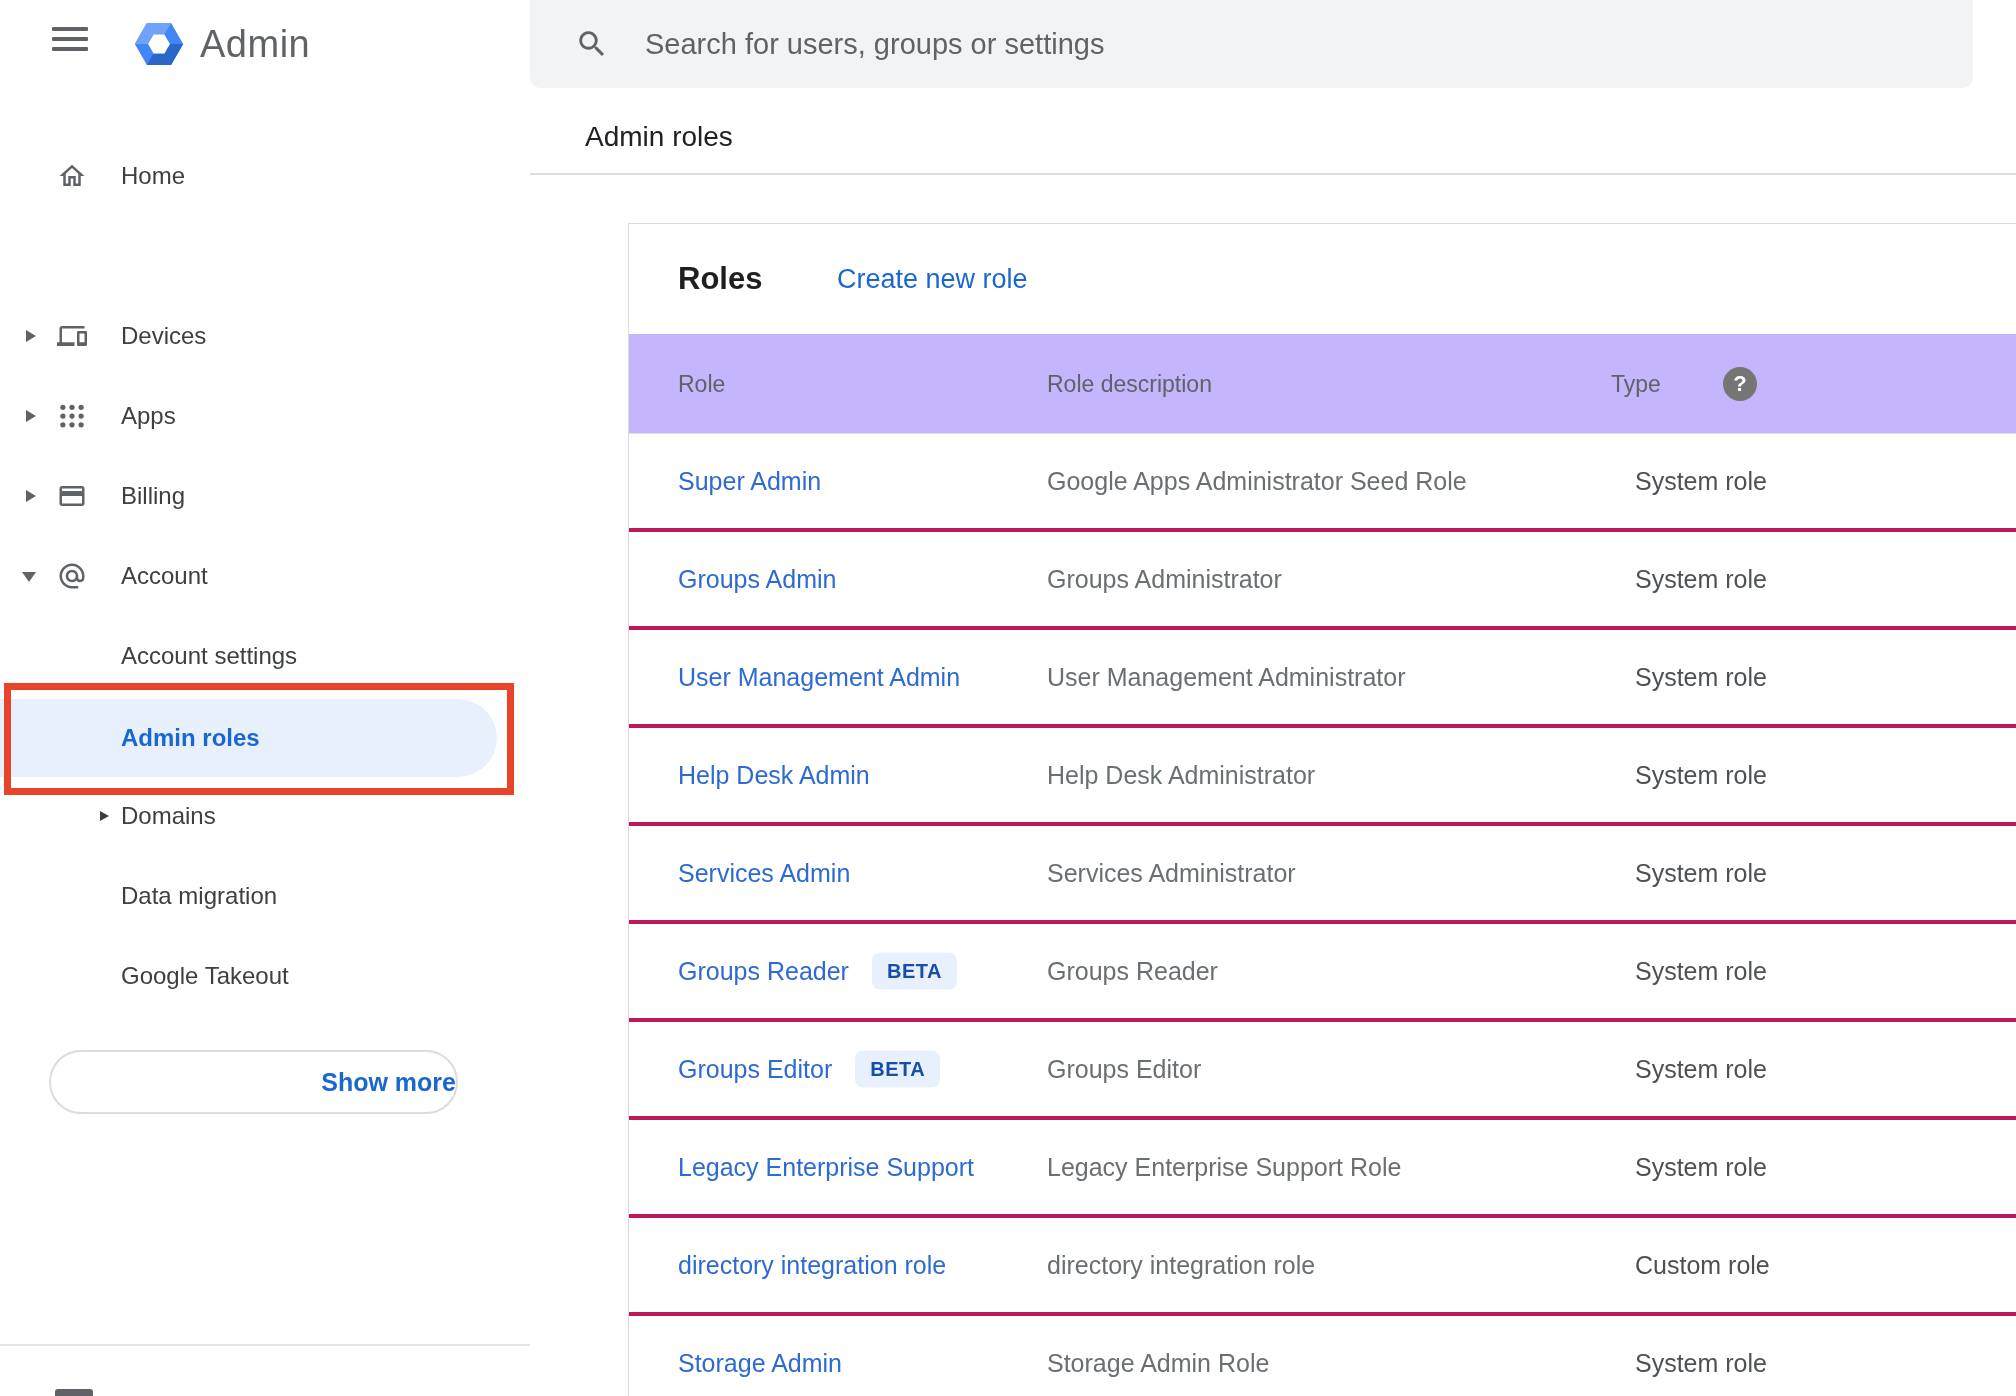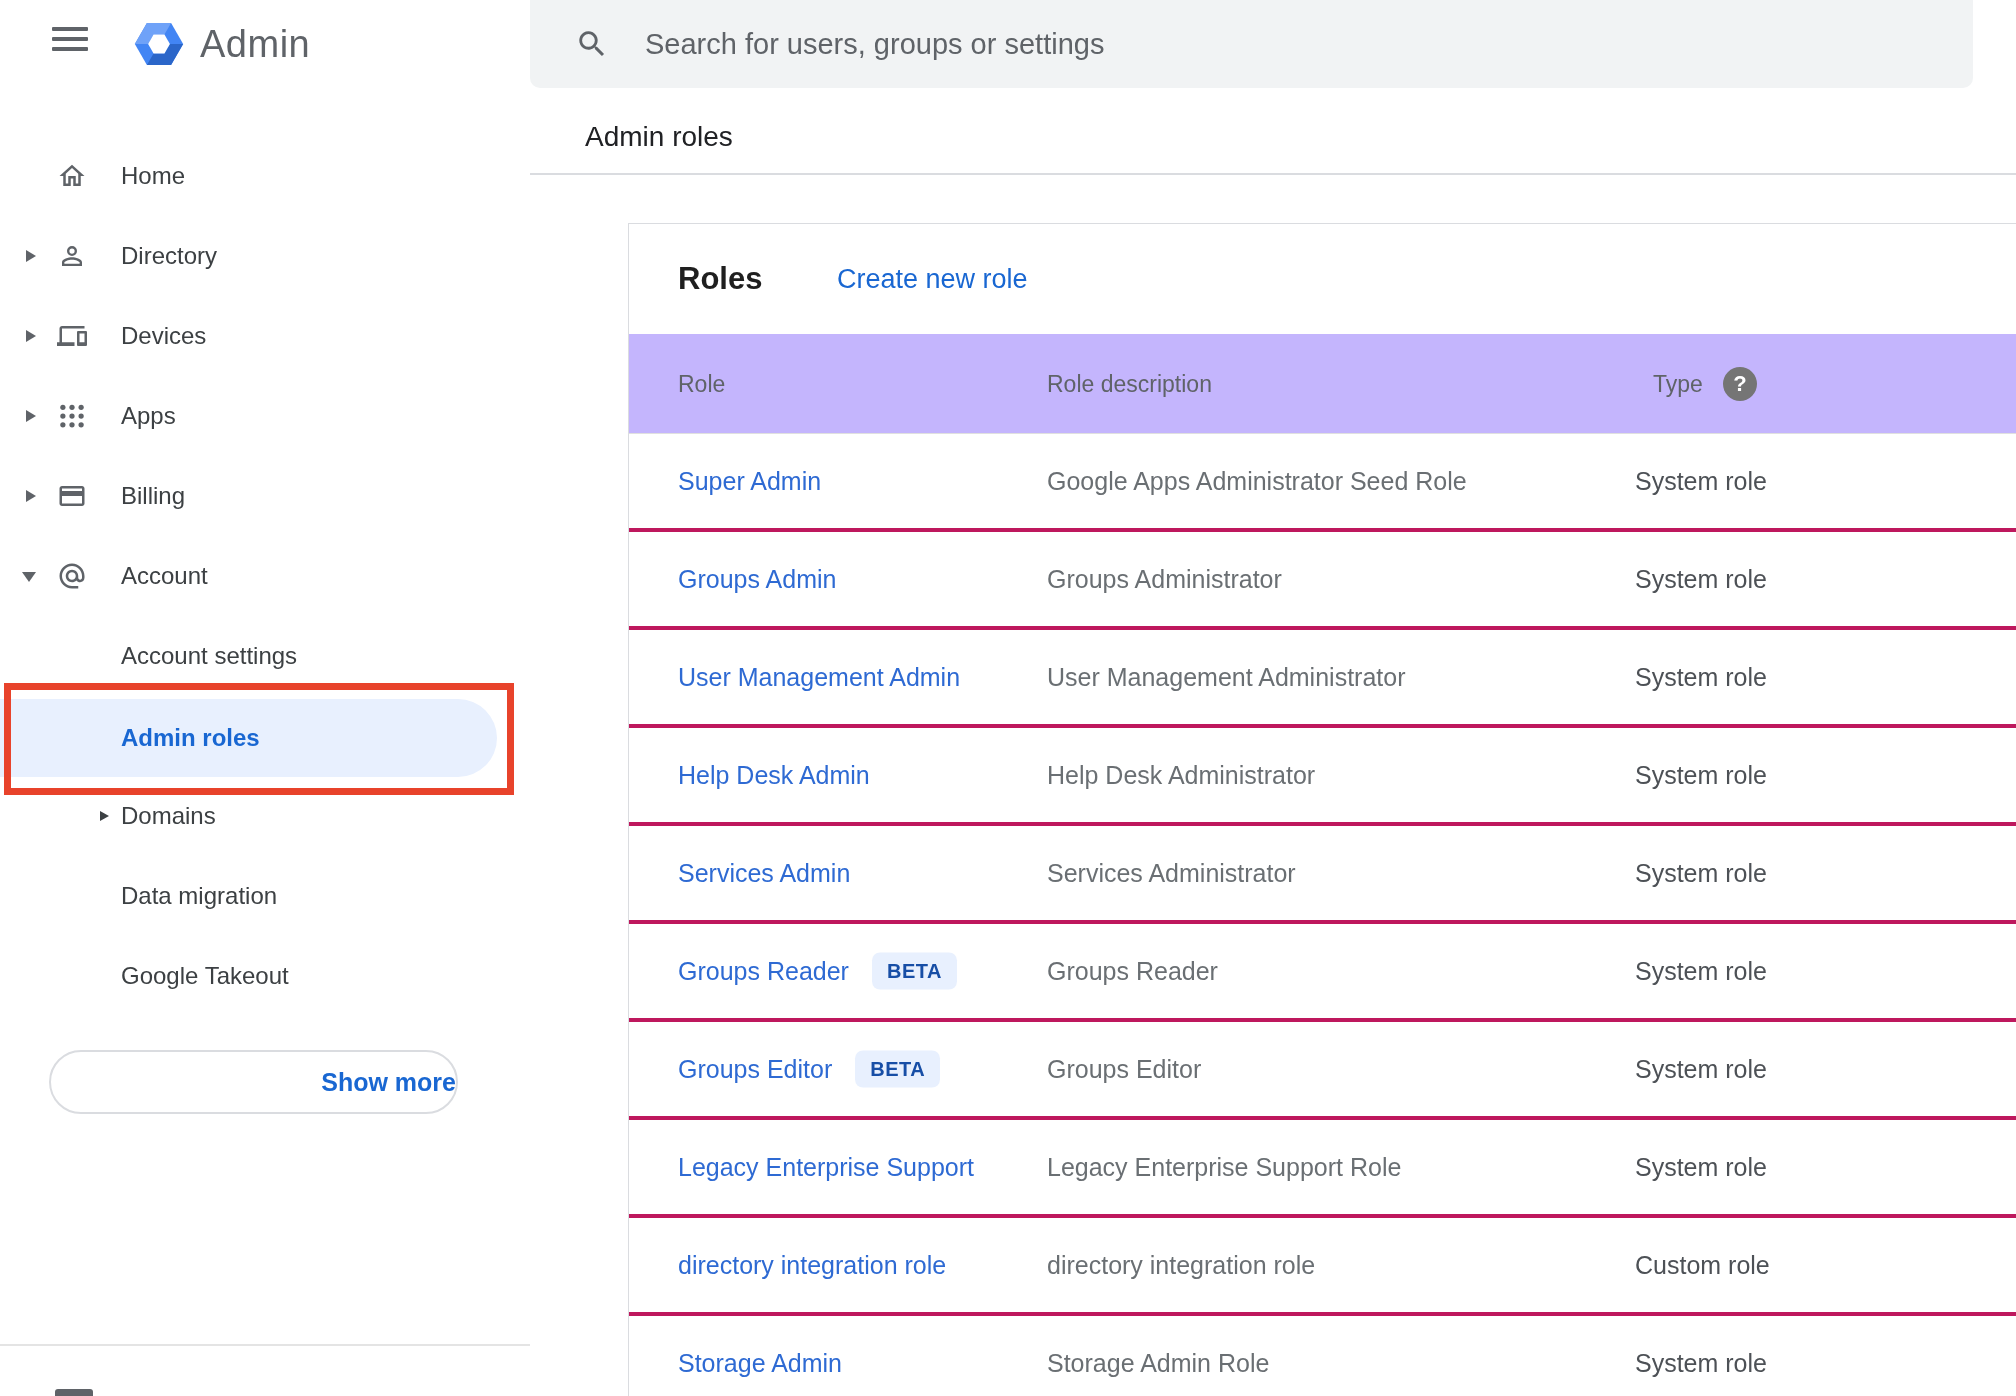--- a/index.html
+++ b/index.html
@@ -61,21 +61,21 @@
   .card { position:absolute; left:628px; top:223px; width:1388px; height:1180px;
     background:#fff; border-top:1px solid #dadce0; border-left:1px solid #dadce0; }
   .card-header { position:relative; height:110px; }
   .card-title { position:absolute; left:49px; top:50%; transform:translateY(-50%);
     font-size:31px; font-weight:600; color:#1f1f1f; }
   .create-link { position:absolute; left:208px; top:50%; transform:translateY(-50%);
     font-size:27px; color:#1967d2; cursor:pointer; text-decoration:none; }
 
   .thead { position:relative; height:100px; background:#c4b5fd; border-bottom:1px solid #e0e0e0; }
   .th { position:absolute; top:50%; transform:translateY(-50%); font-size:23px; color:#5f6368; }
-  .th.c-role { left:49px; } .th.c-desc { left:418px; } .th.c-type { left:1024px; }
+  .th.c-role { left:49px; } .th.c-desc { left:418px; } .th.c-type { left:982px; }
   .help-icon { position:absolute; left:1094px; top:50%; margin-top:-17px; width:34px; height:34px;
     background:#757575; border-radius:50%; color:#fff; font-size:22px; font-weight:700;
     text-align:center; line-height:34px; cursor:pointer; }
 
   .trow { position:relative; height:98px; border-bottom:4px solid #be185d; }
   .cell { position:absolute; top:50%; transform:translateY(-50%); font-size:25px; white-space:nowrap; }
   .role-cell { left:49px; display:flex; align-items:center; }
   .role-link { color:#2e6ad3; cursor:pointer; text-decoration:none; }
   .beta-badge { display:inline-block; margin-left:23px; padding:7px 15px; background:#e8f0fe;
     color:#174ea6; font-size:20px; font-weight:700; letter-spacing:0.5px; border-radius:8px; }
@@ -105,29 +105,20 @@
 
     <div class="nav-item" style="top:136px">
       <span class="nav-icon">
         <svg viewBox="0 0 24 24">
             <path d="M12 5.69l5 4.5V18h-2v-6H9v6H7v-7.81l5-4.5M12 3L2 12h3v8h6v-6h2v6h6v-8h3L12 3z"></path>
           </svg>
       </span>
       <span class="nav-label">Home</span>
     </div>
 
-    <div class="nav-item" style="top:216px">
-      <span class="nav-arrow"></span>
-      <span class="nav-icon">
-        <svg viewBox="0 0 24 24">
-            <path d="M12 5.9a2.1 2.1 0 110 4.2 2.1 2.1 0 010-4.2m0 9c2.97 0 6.1 1.46 6.1 2.1v1.1H5.9V17c0-.64 3.13-2.1 6.1-2.1M12 4a4 4 0 100 8 4 4 0 000-8zm0 9c-2.67 0-8 1.34-8 4v3h16v-3c0-2.66-5.33-4-8-4z"></path>
-          </svg>
-      </span>
-      <span class="nav-label">Directory</span>
-    </div>
 
     <div class="nav-item" style="top:296px">
       <span class="nav-arrow"></span>
       <span class="nav-icon">
         <svg viewBox="0 0 24 24">
             <path d="M4 6h18V4H4c-1.1 0-2 .9-2 2v11H0v3h14v-3H4V6zm19 2h-6c-.55 0-1 .45-1 1v10c0 .55.45 1 1 1h6c.55 0 1-.45 1-1V9c0-.55-.45-1-1-1zm-1 9h-4v-7h4v7z"></path>
           </svg>
       </span>
       <span class="nav-label">Devices</span>
     </div>

